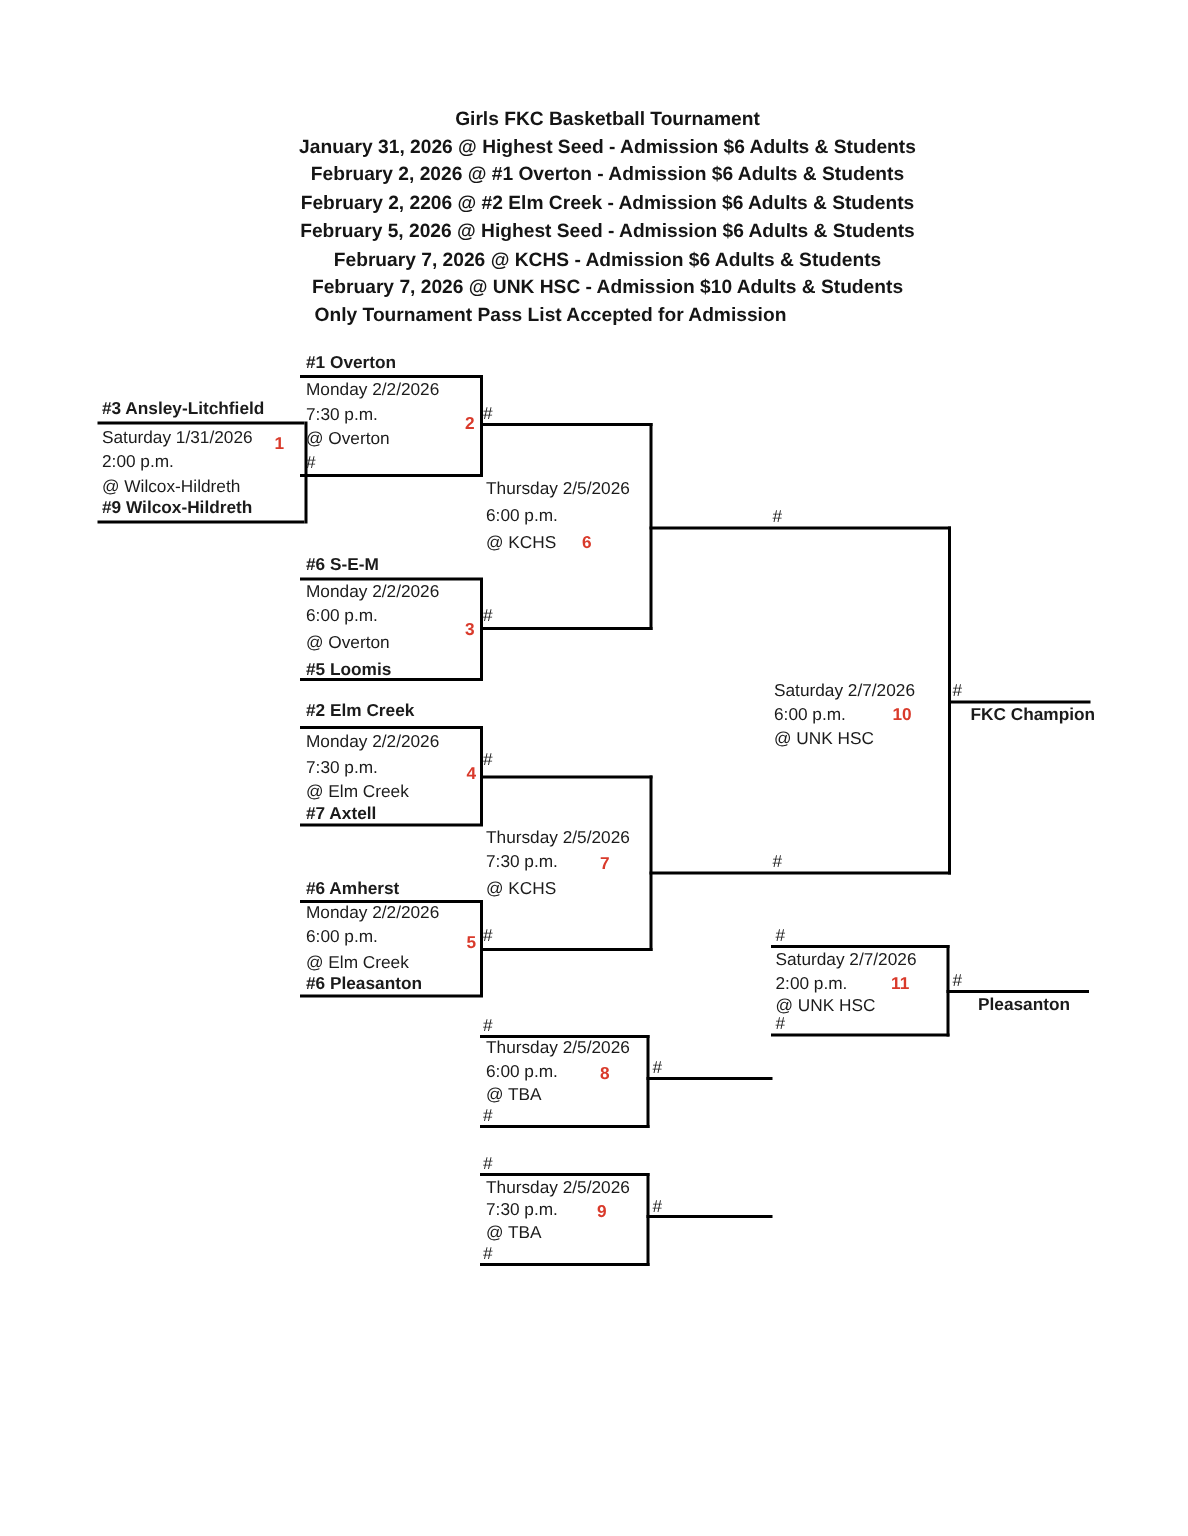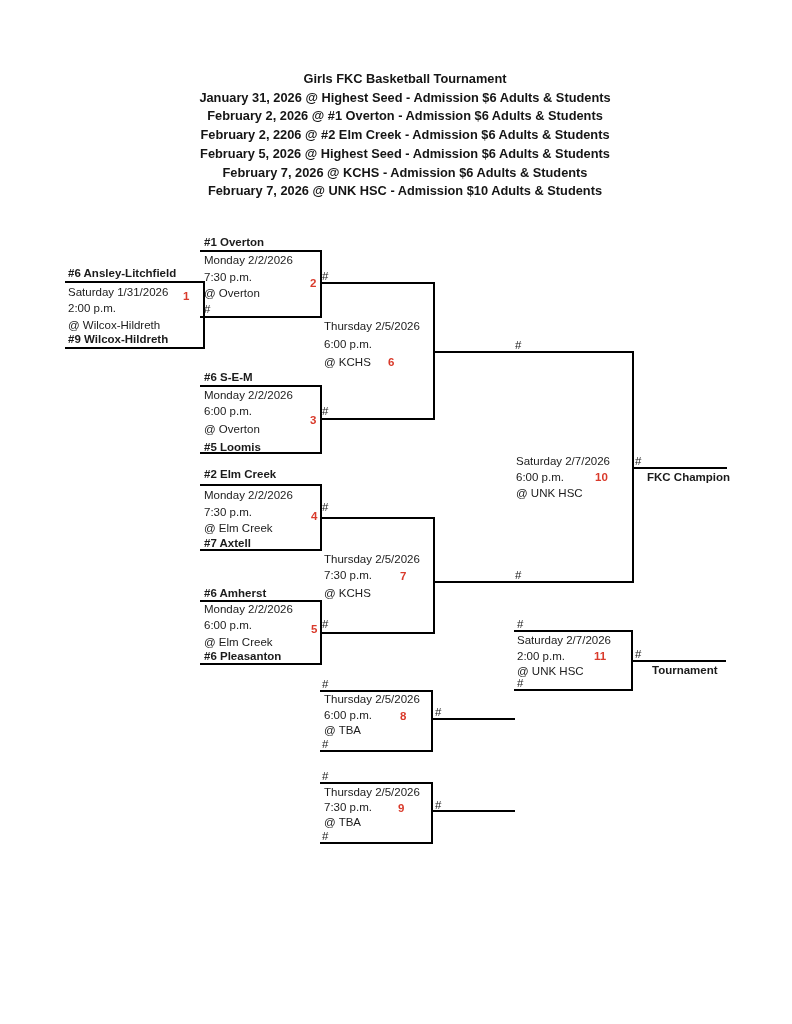--- a/index.html
+++ b/index.html
@@ -26,23 +26,24 @@
 <div class="page">
 
   <div class="hdr">
     <div>Girls FKC Basketball Tournament</div>
     <div>January 31, 2026 @ Highest Seed - Admission $6 Adults &amp; Students</div>
     <div>February 2, 2026 @ #1 Overton  - Admission $6 Adults &amp; Students</div>
     <div>February 2, 2206 @ #2 Elm Creek - Admission $6 Adults &amp; Students</div>
     <div>February 5, 2026 @ Highest Seed - Admission $6 Adults &amp; Students</div>
     <div>February 7, 2026 @ KCHS - Admission $6 Adults &amp; Students</div>
     <div>February 7, 2026 @ UNK HSC - Admission $10 Adults &amp; Students</div>
+    <div class="footnote">Only Tournament Pass List Accepted for Admission</div>
   </div>
 
-  <div class="t b" style="left:68px;top:267px">#6 Ansley-Litchfield</div>
+  <div class="t b" style="left:68px;top:267px">#3 Ansley-Litchfield</div>
   <div class="hl" style="left:65px;top:281px;width:138px"></div>
   <div class="t" style="left:68px;top:286px">Saturday 1/31/2026</div>
   <div class="num" style="left:183px;top:290px">1</div>
   <div class="t" style="left:68px;top:302px">2:00 p.m.</div>
   <div class="t" style="left:68px;top:319px">@ Wilcox-Hildreth</div>
   <div class="t b" style="left:68px;top:333px">#9 Wilcox-Hildreth</div>
   <div class="hl" style="left:65px;top:347px;width:138px"></div>
   <div class="vl" style="left:203px;top:281px;height:68px"></div>
 
   <div class="t b" style="left:204px;top:236px">#1 Overton</div>
@@ -122,21 +123,21 @@
   <div class="hl" style="left:514px;top:630px;width:119px"></div>
   <div class="t" style="left:517px;top:634px">Saturday 2/7/2026</div>
   <div class="t" style="left:517px;top:650px">2:00 p.m.</div>
   <div class="num" style="left:594px;top:650px">11</div>
   <div class="t" style="left:517px;top:665px">@ UNK HSC</div>
   <div class="t" style="left:517px;top:677px">#</div>
   <div class="hl" style="left:514px;top:689px;width:119px"></div>
   <div class="vl" style="left:631px;top:630px;height:61px"></div>
   <div class="t" style="left:635px;top:648px">#</div>
   <div class="hl" style="left:631px;top:660px;width:95px"></div>
-  <div class="t b" style="left:652px;top:664px">Tournament</div>
+  <div class="t b" style="left:652px;top:664px">Pleasanton</div>
 
   <div class="t" style="left:322px;top:678px">#</div>
   <div class="hl" style="left:320px;top:690px;width:113px"></div>
   <div class="t" style="left:324px;top:693px">Thursday 2/5/2026</div>
   <div class="t" style="left:324px;top:709px">6:00 p.m.</div>
   <div class="num" style="left:400px;top:710px">8</div>
   <div class="t" style="left:324px;top:724px">@ TBA</div>
   <div class="t" style="left:322px;top:738px">#</div>
   <div class="hl" style="left:320px;top:750px;width:113px"></div>
   <div class="vl" style="left:431px;top:690px;height:62px"></div>

